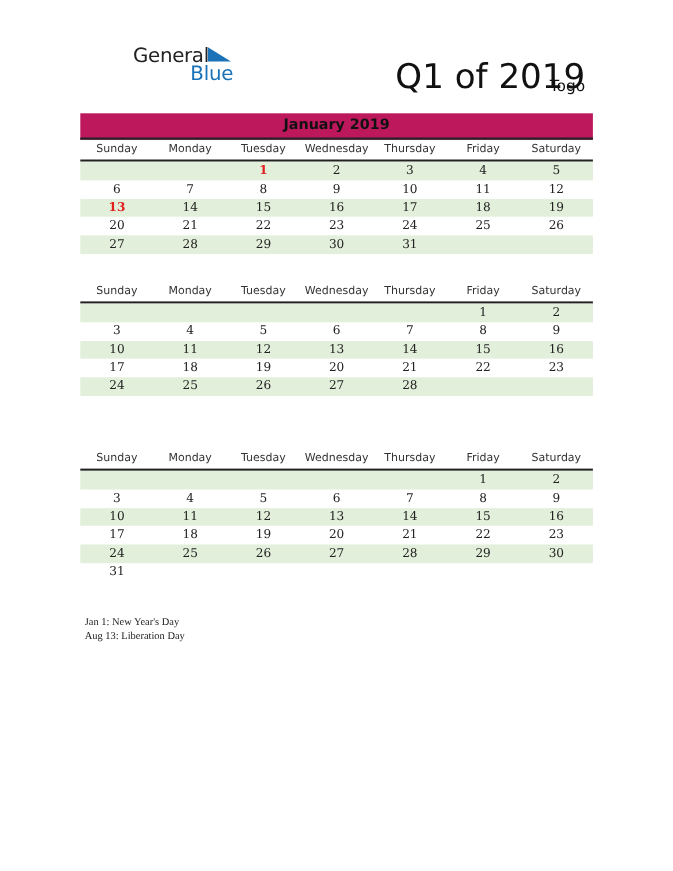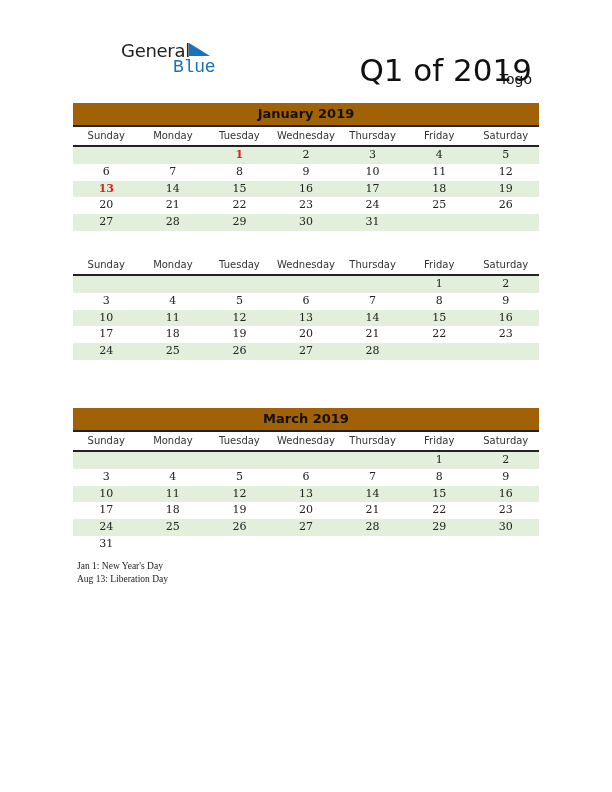--- a/index.html
+++ b/index.html
@@ -1,24 +1,24 @@
 <!DOCTYPE html>
 <html><head>
 <meta charset="utf-8">
 <style>
   html, body { margin:0; padding:0; }
   body { width:612px; height:792px; background:#ffffff; position:relative; font-family:"DejaVu Sans", sans-serif; color:#222; overflow:hidden; }
   .logo { position:absolute; left:74px; top:40px; width:100px; height:40px;margin-left:47px; }
   .logo .general { position:absolute; left:0; top:0; font-size:18px; color:#222; letter-spacing:-0.3px; }
-  .logo .blue { position:absolute; left:52px; top:17px; font-size:18px; color:#1a72b8; letter-spacing:-0.2px;font-family:Liberation Mono, monospace; }
+  .logo .blue { position:absolute; left:52px; top:17px; font-size:18px; color:#1a72b8; letter-spacing:-0.2px; }
   .logo .tri { position:absolute; left:68px; top:3px; width:0; height:0; border-left:21px solid #1a72b8; border-top:13px solid transparent; }
   .title { position:absolute; right:80px; top:52px; font-size:31px; color:#111; }
   .country { position:absolute; right:80px; top:71px; font-size:14px; color:#111; }
   .month { position:absolute; left:73px; width:466px; }
-  .month-header { background:#a16207; height:22px; line-height:22px; text-align:center; font-weight:bold; font-size:13px; color:#111; border-bottom:2px solid #222; }
+  .month-header { background:#be185d; height:22px; line-height:22px; text-align:center; font-weight:bold; font-size:13px; color:#111; border-bottom:2px solid #222; }
   .dow-row { display:flex; height:18px; line-height:18px; border-bottom:2px solid #222; }
   .dow-row div { flex:1; text-align:center; font-size:10px; color:#333; }
   .week { display:flex; height:16.8px; line-height:16.8px; }
   .week.shade { background:#e2efda; }
   .week div { flex:1; text-align:center; font-family:"DejaVu Serif", serif; font-size:11px; color:#222; }
   .week div.holiday { color:#e02020; font-weight:bold; }
   .notes { position:absolute; left:77px; top:560px; font-family:Liberation Serif, serif; font-size:9.5px; color:#222; line-height:13px; }
 </style>
 </head>
 <body>
@@ -139,21 +139,20 @@
       <div>24</div>
       <div>25</div>
       <div>26</div>
       <div>27</div>
       <div>28</div>
       <div></div>
       <div></div>
     </div>
   </div>
 <div class="month" id="m2" style="top:408px;">
-    <div class="month-header">March 2019</div>
     <div class="dow-row">
       <div>Sunday</div>
       <div>Monday</div>
       <div>Tuesday</div>
       <div>Wednesday</div>
       <div>Thursday</div>
       <div>Friday</div>
       <div>Saturday</div>
     </div>
     <div class="week shade">

